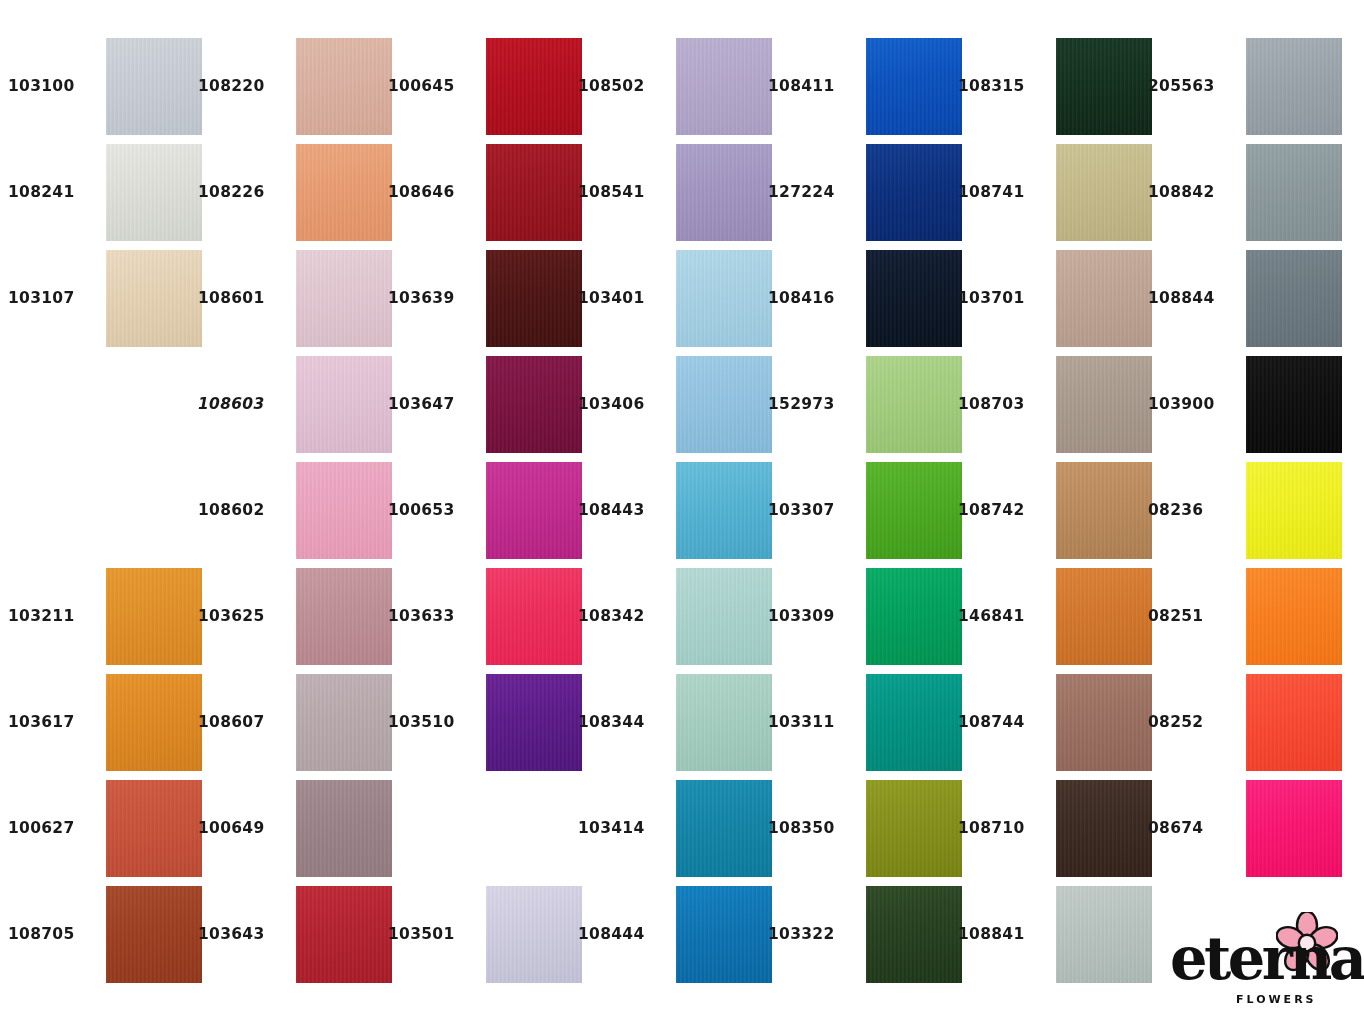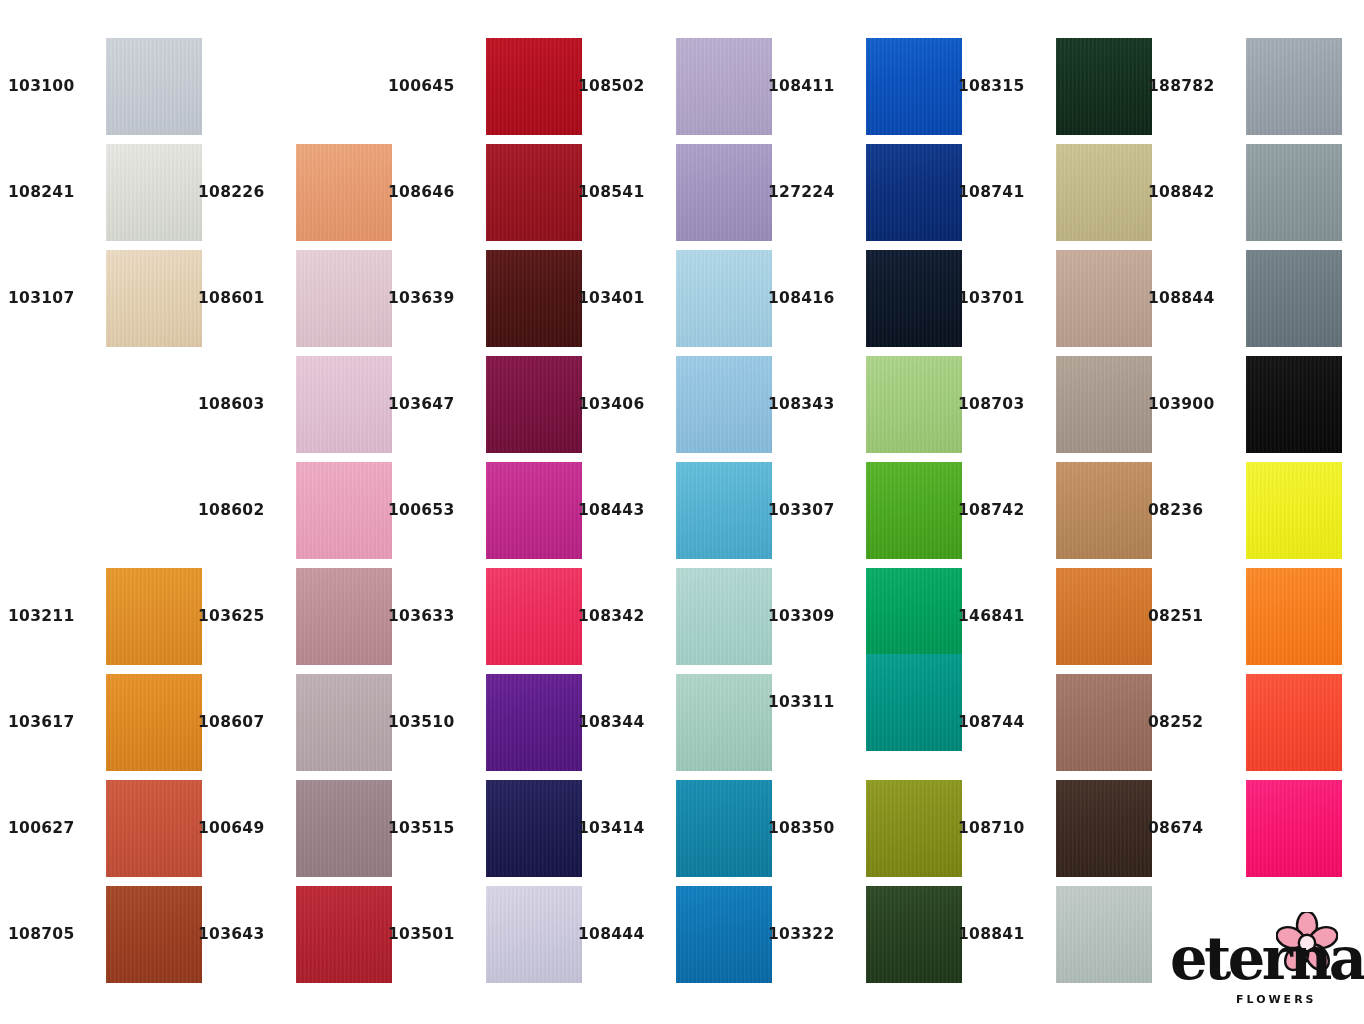--- a/index.html
+++ b/index.html
@@ -124,29 +124,33 @@
       <div class="swatch" style="background-image: linear-gradient(170deg, rgb(232, 148, 43) 0%, rgb(224, 138, 34) 45%, rgb(212, 127, 28) 100%); background-color: rgb(224, 138, 34);"></div>
     </div>
     <div class="cell" style="left: 8px; top: 776px;">
       <div class="code">100627</div>
       <div class="swatch" style="background-image: linear-gradient(170deg, rgb(208, 91, 65) 0%, rgb(201, 82, 58) 45%, rgb(189, 74, 51) 100%); background-color: rgb(201, 82, 58);"></div>
     </div>
     <div class="cell" style="left: 8px; top: 882px;">
       <div class="code">108705</div>
       <div class="swatch" style="background-image: linear-gradient(170deg, rgb(168, 73, 42) 0%, rgb(158, 63, 33) 45%, rgb(146, 56, 28) 100%); background-color: rgb(158, 63, 33);"></div>
     </div>
+    <div class="cell" style="left: 198px; top: 34px;">
+      <div class="code">108220</div>
+      <div class="swatch" style="background-image: linear-gradient(170deg, rgb(224, 186, 170) 0%, rgb(220, 178, 162) 45%, rgb(213, 168, 150) 100%); background-color: rgb(220, 178, 162);"></div>
+    </div>
     <div class="cell" style="left: 198px; top: 140px;">
       <div class="code">108226</div>
       <div class="swatch" style="background-image: linear-gradient(170deg, rgb(237, 168, 127) 0%, rgb(234, 157, 114) 45%, rgb(228, 147, 103) 100%); background-color: rgb(234, 157, 114);"></div>
     </div>
     <div class="cell" style="left: 198px; top: 246px;">
       <div class="code">108601</div>
       <div class="swatch" style="background-image: linear-gradient(170deg, rgb(232, 210, 218) 0%, rgb(226, 200, 210) 45%, rgb(218, 190, 201) 100%); background-color: rgb(226, 200, 210);"></div>
     </div>
-    <div class="cell" style="left: 198px; top: 352px;">
+    <div class="cell" style="left: 198px; top: 352px; font-style: italic;">
       <div class="code">108603</div>
       <div class="swatch" style="background-image: linear-gradient(170deg, rgb(233, 203, 220) 0%, rgb(227, 194, 214) 45%, rgb(219, 184, 205) 100%); background-color: rgb(227, 194, 214);"></div>
     </div>
     <div class="cell" style="left: 198px; top: 458px;">
       <div class="code">108602</div>
       <div class="swatch" style="background-image: linear-gradient(170deg, rgb(240, 173, 198) 0%, rgb(236, 164, 191) 45%, rgb(231, 154, 182) 100%); background-color: rgb(236, 164, 191);"></div>
     </div>
     <div class="cell" style="left: 198px; top: 564px;">
       <div class="code">103625</div>
       <div class="swatch" style="background-image: linear-gradient(170deg, rgb(201, 155, 162) 0%, rgb(191, 144, 151) 45%, rgb(181, 133, 140) 100%); background-color: rgb(191, 144, 151);"></div>
@@ -184,24 +188,20 @@
       <div class="swatch" style="background-image: linear-gradient(170deg, rgb(204, 53, 153) 0%, rgb(195, 42, 143) 45%, rgb(182, 33, 131) 100%); background-color: rgb(195, 42, 143);"></div>
     </div>
     <div class="cell" style="left: 388px; top: 564px;">
       <div class="code">103633</div>
       <div class="swatch" style="background-image: linear-gradient(170deg, rgb(244, 58, 104) 0%, rgb(239, 44, 92) 45%, rgb(232, 34, 82) 100%); background-color: rgb(239, 44, 92);"></div>
     </div>
     <div class="cell" style="left: 388px; top: 670px;">
       <div class="code">103510</div>
       <div class="swatch" style="background-image: linear-gradient(170deg, rgb(106, 35, 150) 0%, rgb(92, 27, 138) 45%, rgb(79, 21, 124) 100%); background-color: rgb(92, 27, 138);"></div>
     </div>
-    <div class="cell" style="left: 388px; top: 776px;">
-      <div class="code">103515</div>
-      <div class="swatch" style="background-image: linear-gradient(170deg, rgb(39, 36, 95) 0%, rgb(30, 28, 82) 45%, rgb(22, 20, 70) 100%); background-color: rgb(30, 28, 82);"></div>
-    </div>
     <div class="cell" style="left: 388px; top: 882px;">
       <div class="code">103501</div>
       <div class="swatch" style="background-image: linear-gradient(170deg, rgb(217, 215, 232) 0%, rgb(207, 205, 224) 45%, rgb(195, 193, 214) 100%); background-color: rgb(207, 205, 224);"></div>
     </div>
     <div class="cell" style="left: 578px; top: 34px;">
       <div class="code">108502</div>
       <div class="swatch" style="background-image: linear-gradient(170deg, rgb(189, 177, 211) 0%, rgb(181, 168, 204) 45%, rgb(171, 158, 195) 100%); background-color: rgb(181, 168, 204);"></div>
     </div>
     <div class="cell" style="left: 578px; top: 140px;">
       <div class="code">108541</div>
@@ -241,32 +241,32 @@
     </div>
     <div class="cell" style="left: 768px; top: 140px;">
       <div class="code">127224</div>
       <div class="swatch" style="background-image: linear-gradient(170deg, rgb(17, 59, 144) 0%, rgb(11, 47, 126) 45%, rgb(7, 38, 108) 100%); background-color: rgb(11, 47, 126);"></div>
     </div>
     <div class="cell" style="left: 768px; top: 246px;">
       <div class="code">108416</div>
       <div class="swatch" style="background-image: linear-gradient(170deg, rgb(18, 30, 51) 0%, rgb(12, 23, 40) 45%, rgb(8, 17, 30) 100%); background-color: rgb(12, 23, 40);"></div>
     </div>
     <div class="cell" style="left: 768px; top: 352px;">
-      <div class="code">108343</div>
+      <div class="code">152973</div>
       <div class="swatch" style="background-image: linear-gradient(170deg, rgb(174, 214, 139) 0%, rgb(163, 206, 126) 45%, rgb(150, 196, 112) 100%); background-color: rgb(163, 206, 126);"></div>
     </div>
     <div class="cell" style="left: 768px; top: 458px;">
       <div class="code">103307</div>
       <div class="swatch" style="background-image: linear-gradient(170deg, rgb(89, 183, 43) 0%, rgb(76, 171, 33) 45%, rgb(64, 157, 24) 100%); background-color: rgb(76, 171, 33);"></div>
     </div>
     <div class="cell" style="left: 768px; top: 564px;">
       <div class="code">103309</div>
       <div class="swatch" style="background-image: linear-gradient(170deg, rgb(10, 173, 104) 0%, rgb(0, 161, 92) 45%, rgb(0, 147, 81) 100%); background-color: rgb(0, 161, 92);"></div>
     </div>
-    <div class="cell" style="left: 768px; top: 650px;">
+    <div class="cell" style="left: 768px; top: 670px;">
       <div class="code">103311</div>
       <div class="swatch" style="background-image: linear-gradient(170deg, rgb(8, 160, 142) 0%, rgb(0, 148, 131) 45%, rgb(0, 134, 118) 100%); background-color: rgb(0, 148, 131);"></div>
     </div>
     <div class="cell" style="left: 768px; top: 776px;">
       <div class="code">108350</div>
       <div class="swatch" style="background-image: linear-gradient(170deg, rgb(145, 157, 34) 0%, rgb(133, 144, 26) 45%, rgb(120, 131, 18) 100%); background-color: rgb(133, 144, 26);"></div>
     </div>
     <div class="cell" style="left: 768px; top: 882px;">
       <div class="code">103322</div>
       <div class="swatch" style="background-image: linear-gradient(170deg, rgb(46, 75, 38) 0%, rgb(38, 64, 31) 45%, rgb(30, 54, 24) 100%); background-color: rgb(38, 64, 31);"></div>
@@ -301,21 +301,21 @@
     </div>
     <div class="cell" style="left: 958px; top: 776px;">
       <div class="code">108710</div>
       <div class="swatch" style="background-image: linear-gradient(170deg, rgb(70, 51, 42) 0%, rgb(60, 42, 33) 45%, rgb(50, 34, 26) 100%); background-color: rgb(60, 42, 33);"></div>
     </div>
     <div class="cell" style="left: 958px; top: 882px;">
       <div class="code">108841</div>
       <div class="swatch" style="background-image: linear-gradient(170deg, rgb(195, 205, 201) 0%, rgb(185, 196, 192) 45%, rgb(173, 185, 181) 100%); background-color: rgb(185, 196, 192);"></div>
     </div>
     <div class="cell" style="left: 1148px; top: 34px;">
-      <div class="code">188782</div>
+      <div class="code">205563</div>
       <div class="swatch" style="background-image: linear-gradient(170deg, rgb(166, 175, 183) 0%, rgb(155, 164, 172) 45%, rgb(144, 153, 161) 100%); background-color: rgb(155, 164, 172);"></div>
     </div>
     <div class="cell" style="left: 1148px; top: 140px;">
       <div class="code">108842</div>
       <div class="swatch" style="background-image: linear-gradient(170deg, rgb(150, 163, 167) 0%, rgb(140, 153, 157) 45%, rgb(130, 143, 147) 100%); background-color: rgb(140, 153, 157);"></div>
     </div>
     <div class="cell" style="left: 1148px; top: 246px;">
       <div class="code">108844</div>
       <div class="swatch" style="background-image: linear-gradient(170deg, rgb(119, 132, 139) 0%, rgb(109, 122, 129) 45%, rgb(99, 112, 119) 100%); background-color: rgb(109, 122, 129);"></div>
     </div>

